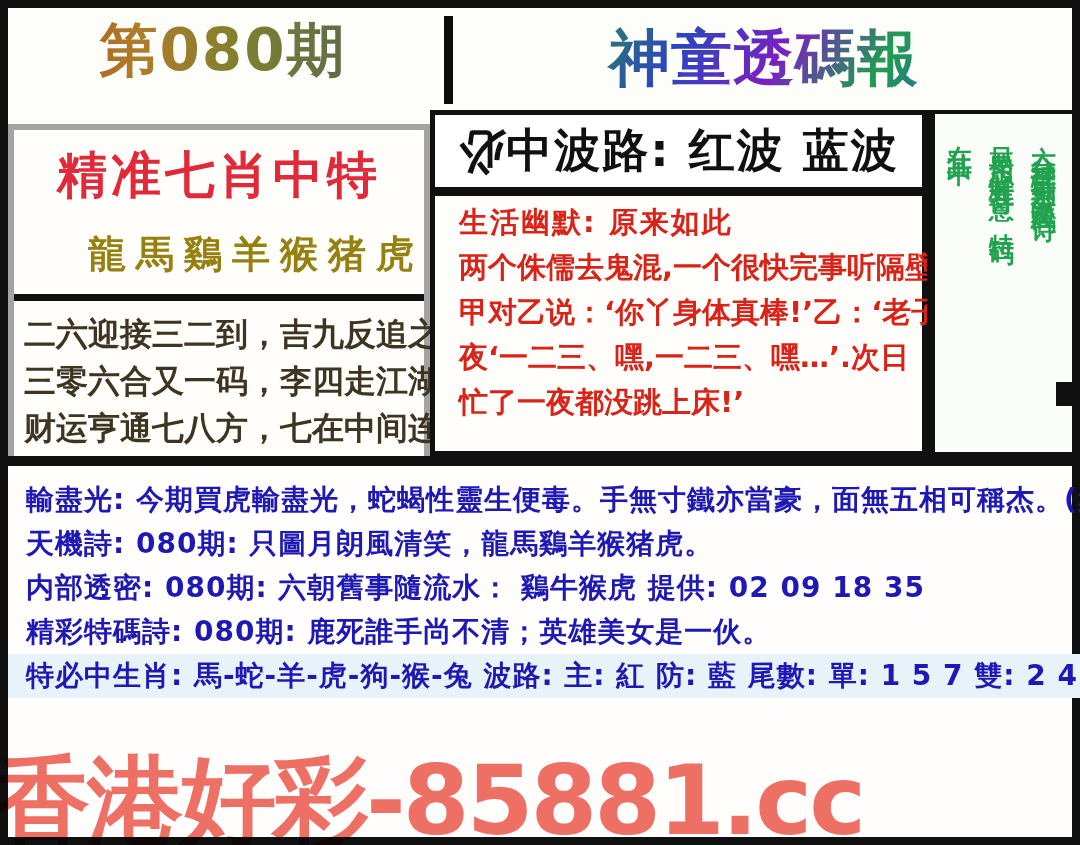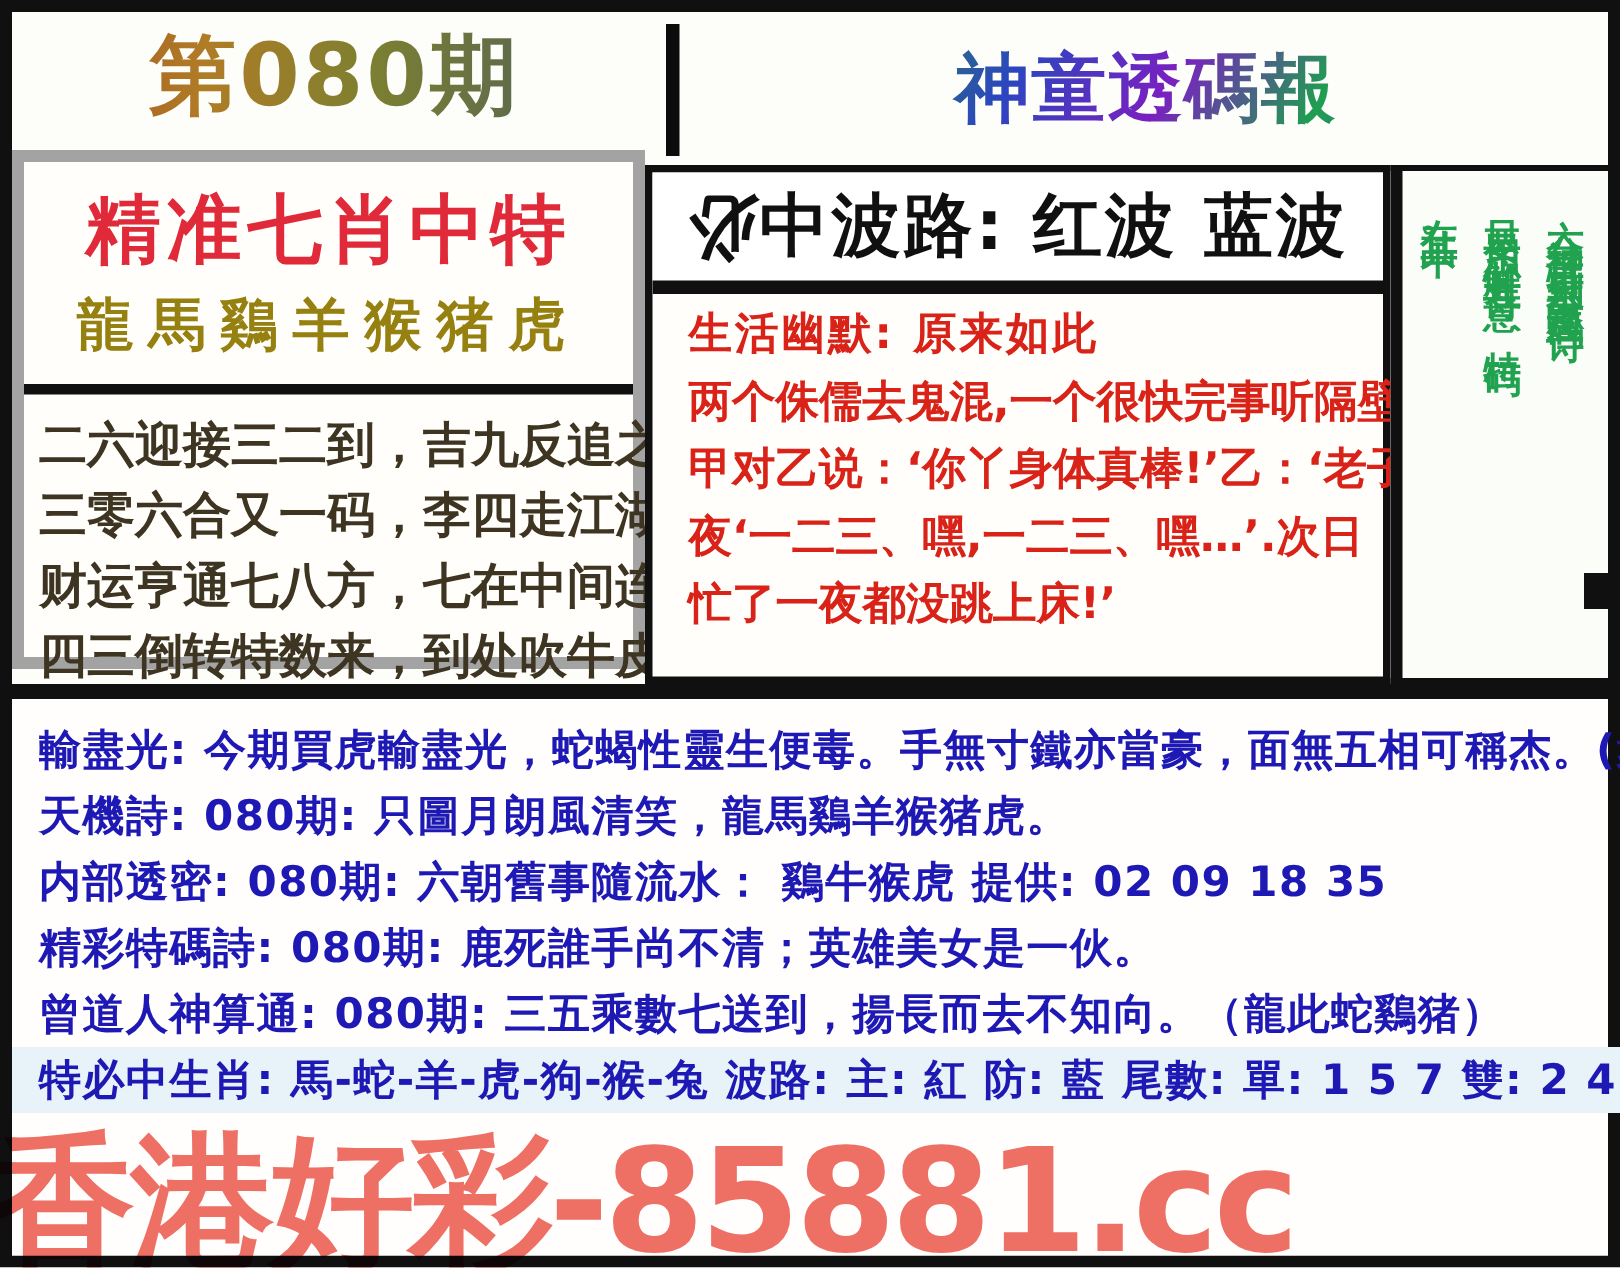--- a/index.html
+++ b/index.html
@@ -18,35 +18,35 @@
     position:absolute;left:0;top:0;width:430px;height:86px;
     display:flex;align-items:center;justify-content:center;
     font-size:58px;font-weight:bold;letter-spacing:2px;
     background:linear-gradient(90deg,#a34a22 0%,#b07c26 30%,#7d8030 55%,#5e6a4c 80%,#6e6e6e 100%);
     -webkit-background-clip:text;background-clip:text;color:transparent;
   }
   .header-divider{position:absolute;left:436px;top:8px;width:9px;height:88px;background:#0c0c0c;}
   .masthead{
     position:absolute;left:448px;top:0;width:616px;height:102px;
     display:flex;align-items:center;justify-content:center;
-    font-size:50px;font-weight:bold;letter-spacing:1px;
+    font-size:61px;font-weight:bold;letter-spacing:1px;
     background:linear-gradient(120deg,#8a2bb8 0%,#2a9440 18%,#2b46c0 36%,#7a20c0 52%,#1f9e50 68%,#3050c0 84%,#8a2bb8 100%);
     -webkit-background-clip:text;background-clip:text;color:transparent;
   }
   
   .left-box{
-    position:absolute;left:0;top:92px;width:422px;height:346px;
-    box-sizing:border-box;border:8px solid #a3a3a3;background:#fffefb;
+    position:absolute;left:0;top:116px;width:422px;height:346px;
+    box-sizing:border-box;border:6px solid #a3a3a3;background:#fffefb;
   }
   .left-headline{
     margin-top:12px;text-align:center;
     font-size:50px;font-weight:bold;color:#e02a3a;letter-spacing:4px;
   }
   .left-zodiacs{
-    margin-top:4px;text-align:center;
+    margin-top:20px;text-align:right;
     font-size:38px;font-weight:bold;color:#96800f;letter-spacing:10px;
   }
   .left-divider{margin-top:14px;height:7px;background:#101010;}
   .left-poem{padding:10px 8px 0 10px;}
   .poem-line{
     font-size:32px;font-weight:bold;color:#3e3422;line-height:47px;
     white-space:nowrap;letter-spacing:0px;
   }
   
   .mid-box{
@@ -149,20 +149,19 @@
     </div>
     <div class="right-notch"></div>
   </div>
 
   <div class="bottom-box">
     <div class="bottom-lines">
       <div class="blue-line">輸盡光: 今期買虎輸盡光，蛇蝎性靈生便毒。手無寸鐵亦當豪，面無五相可稱杰。(衆)</div>
       <div class="blue-line">天機詩: 080期: 只圖月朗風清笑，龍馬鷄羊猴猪虎。</div>
       <div class="blue-line">内部透密: 080期: 六朝舊事隨流水： 鷄牛猴虎 提供: 02 09 18 35</div>
       <div class="blue-line">精彩特碼詩: 080期: 鹿死誰手尚不清；英雄美女是一伙。</div>
-      <div class="blue-line">曾道人神算通: 080期: 三五乘數七送到，揚長而去不知向。（龍此蛇鷄猪）</div>
       <div class="blue-line tinted">特必中生肖: 馬-蛇-羊-虎-狗-猴-兔 波路: 主: 紅 防: 藍 尾數: 單: 1 5 7 雙: 2 4 8</div>
     </div>
   </div>
 
 </div>
 
 <div class="watermark">香港好彩-85881.cc</div>
 
 </body></html>

